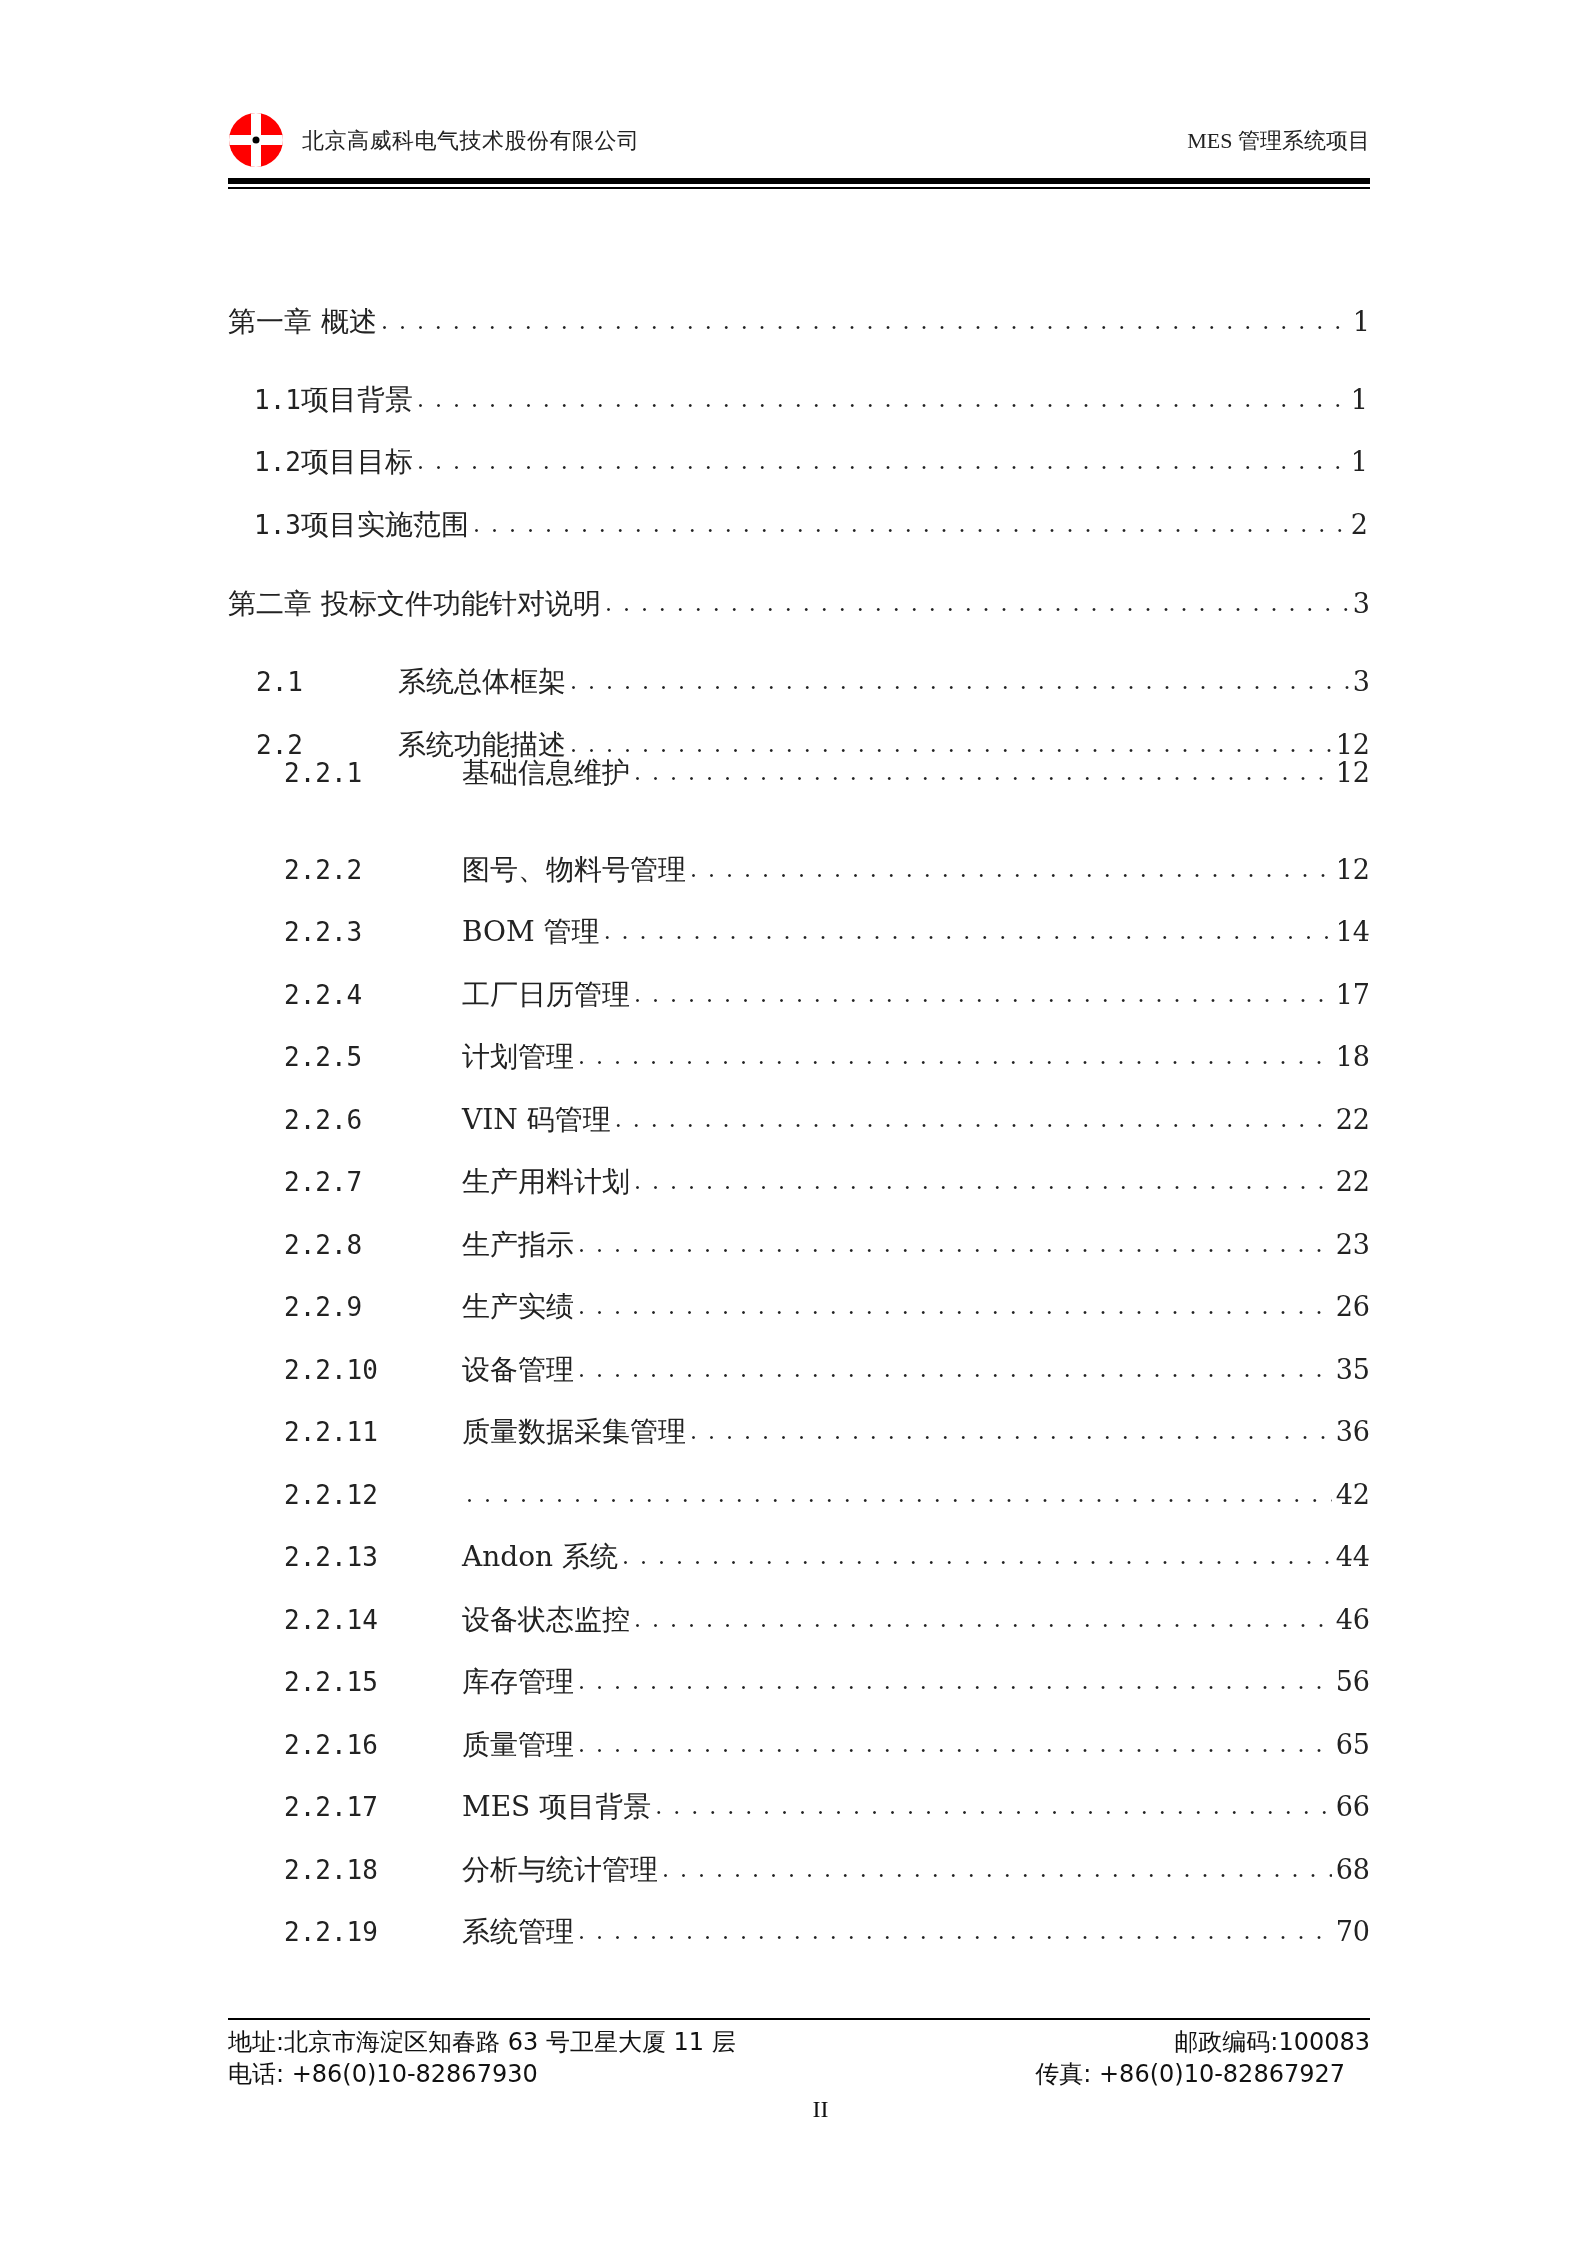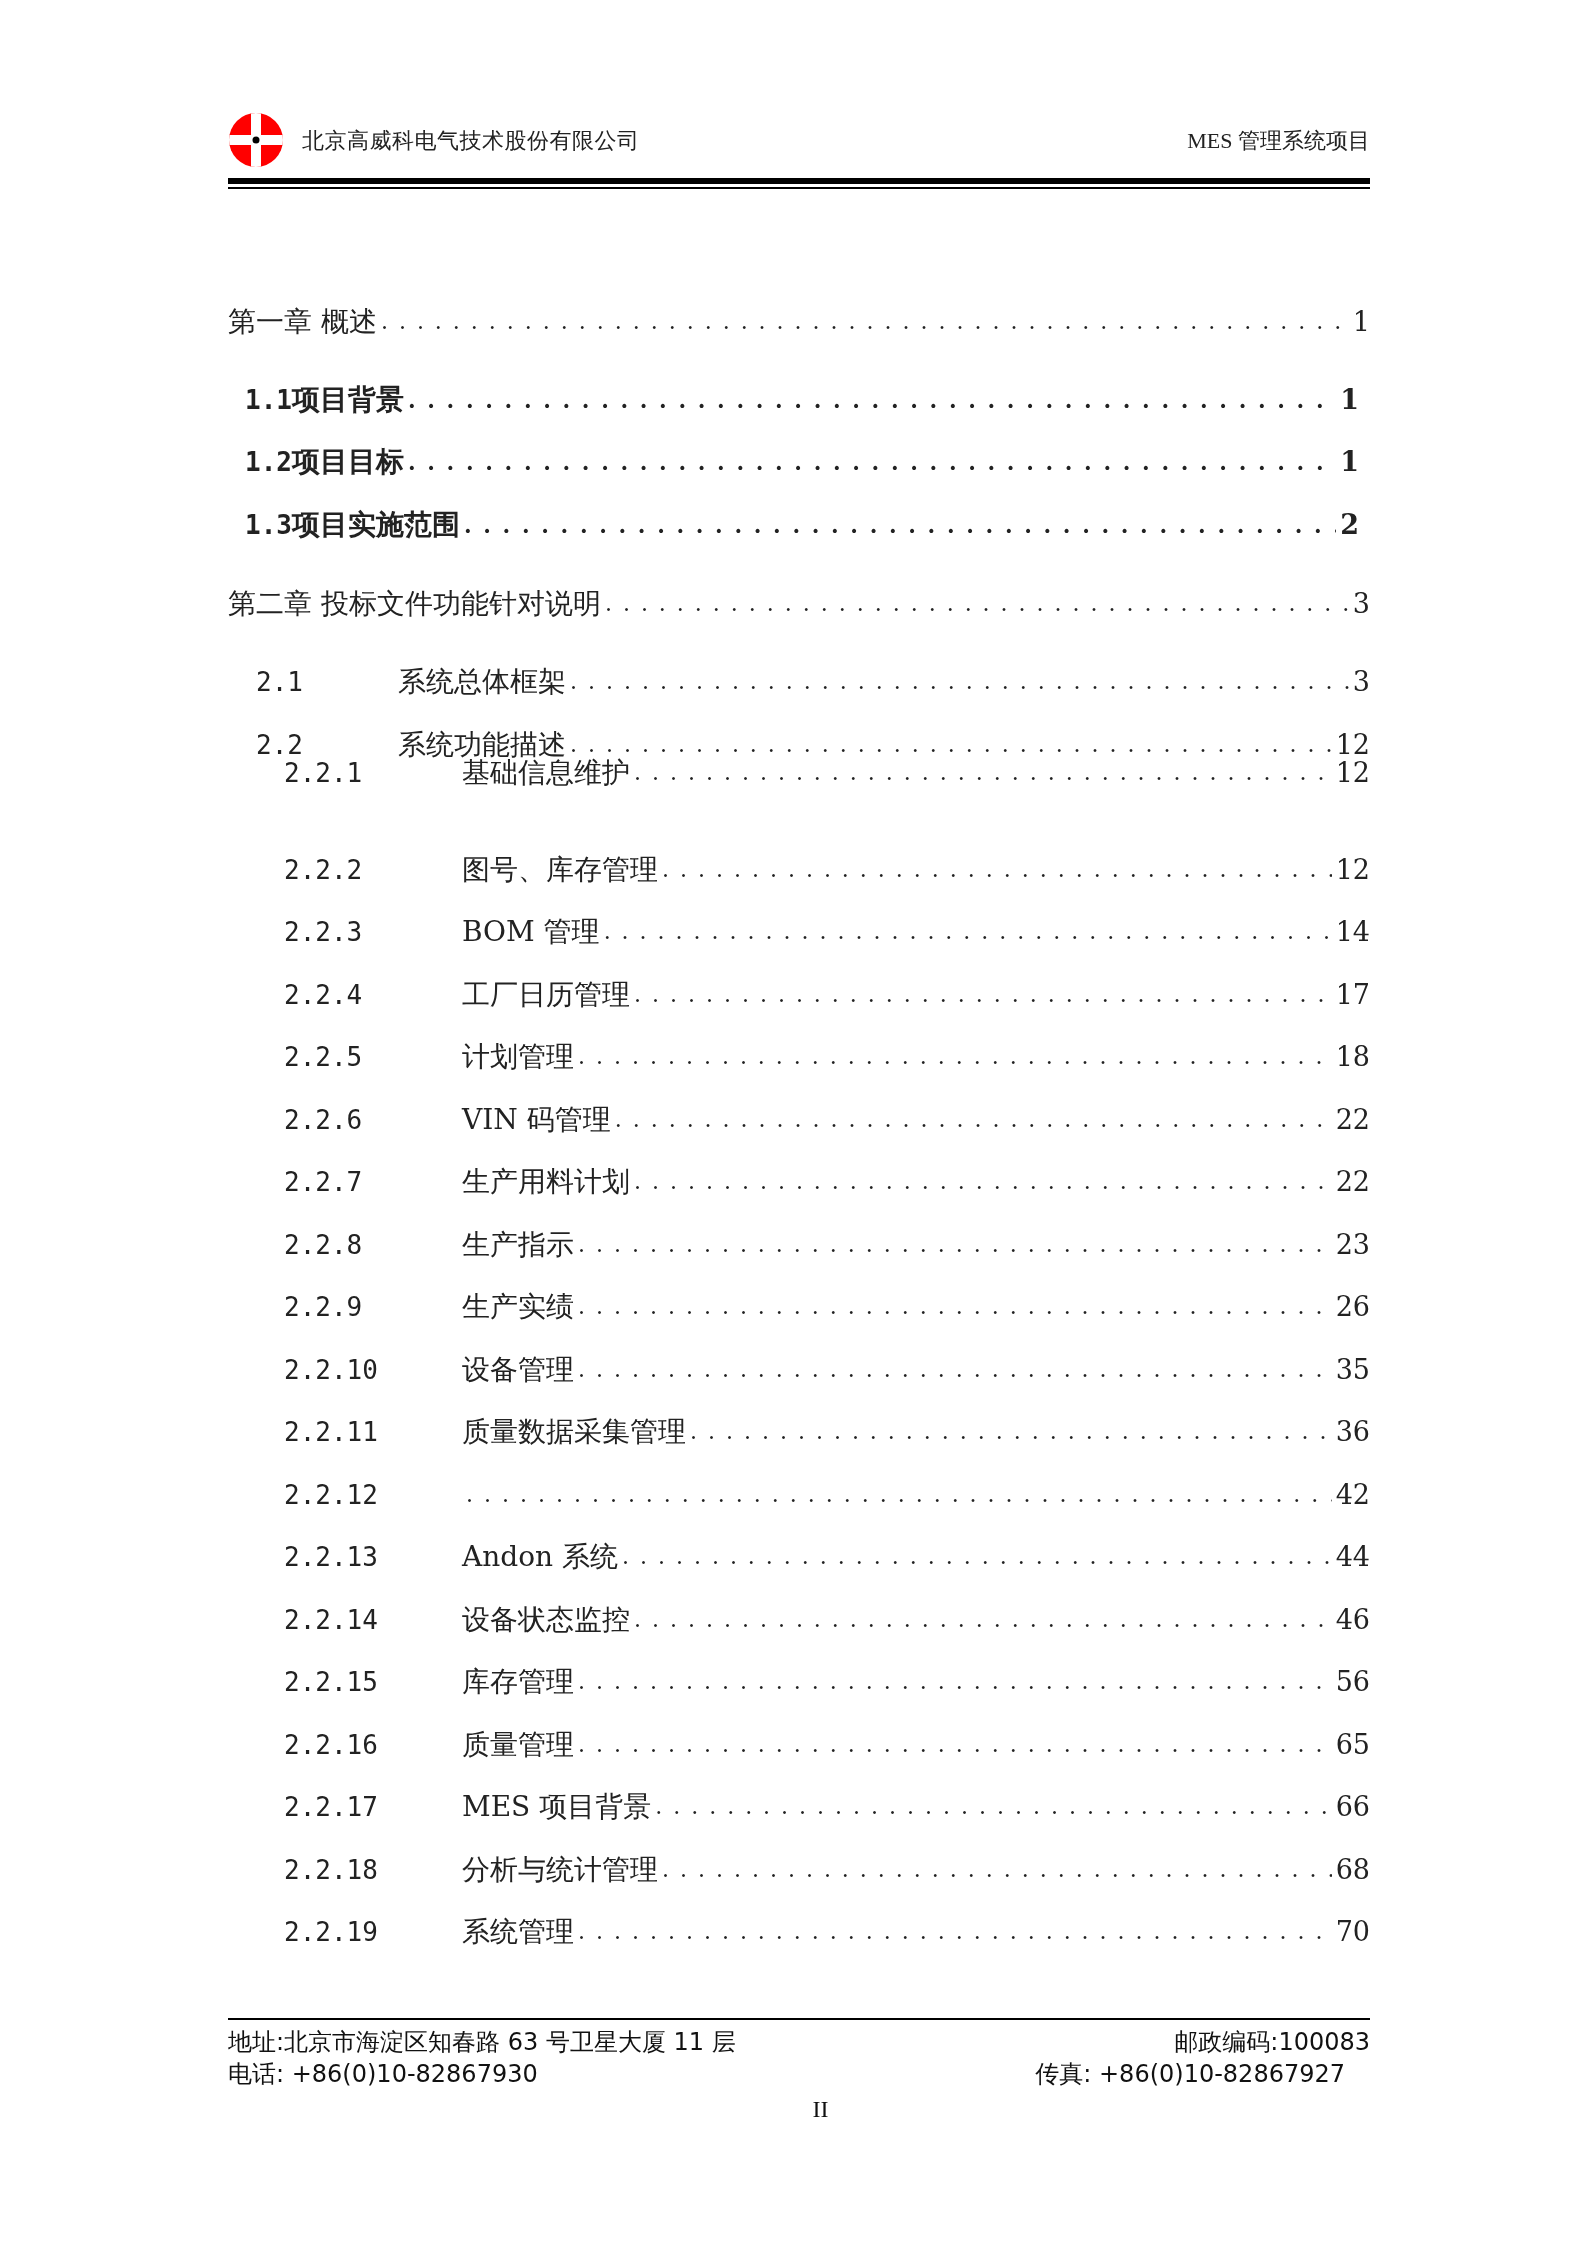--- a/index.html
+++ b/index.html
@@ -125,21 +125,21 @@
       word-spacing: 4px;
     }
     .toc-entry .page-num {
       flex: 0 0 auto;
       font-family: "DejaVu Serif", "Liberation Serif", serif;
       font-size: 27px;
       min-width: 14px;
       text-align: right;
     }
     .lvl1 .num { font-family: "DejaVu Serif", "Liberation Serif", serif; font-size: 28px; }
-    .lvl2 { left: 17px; width: 1114px; font-weight: bold; }
+    .lvl2 { left: 26px; width: 1114px; }
     .lvl2b { left: 28px; width: 1114px; }
     .lvl2b .num { width: 142px; }
     .lvl3 { left: 56px; width: 1086px; }
     .lvl3 .num { width: 178px; }
 
     
     .footer-rule {
       position: absolute;
       left: 228px;
       top: 2018px;
@@ -241,21 +241,21 @@
       <span class="page-num">12</span>
     </div>
     <div class="toc-entry lvl3" style="top:753px">
       <span class="num">2.2.1</span>
         <span class="label">基础信息维护</span>
       <span class="leader"></span>
       <span class="page-num">12</span>
     </div>
     <div class="toc-entry lvl3" style="top:850px">
       <span class="num">2.2.2</span>
-        <span class="label">图号、库存管理</span>
+        <span class="label">图号、物料号管理</span>
       <span class="leader"></span>
       <span class="page-num">12</span>
     </div>
     <div class="toc-entry lvl3" style="top:912px">
       <span class="num">2.2.3</span>
         <span class="label">BOM 管理</span>
       <span class="leader"></span>
       <span class="page-num">14</span>
     </div>
     <div class="toc-entry lvl3" style="top:975px">

